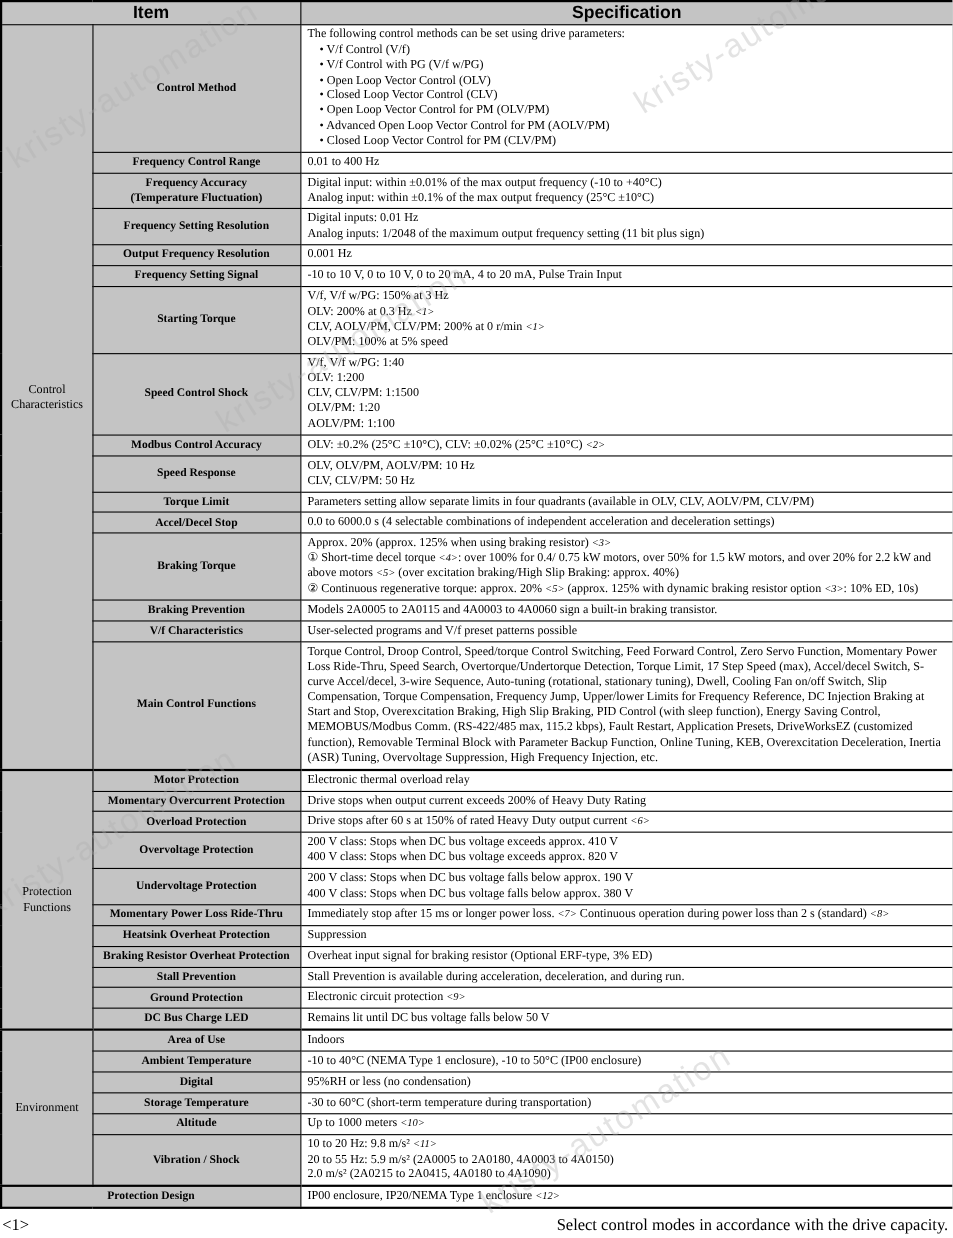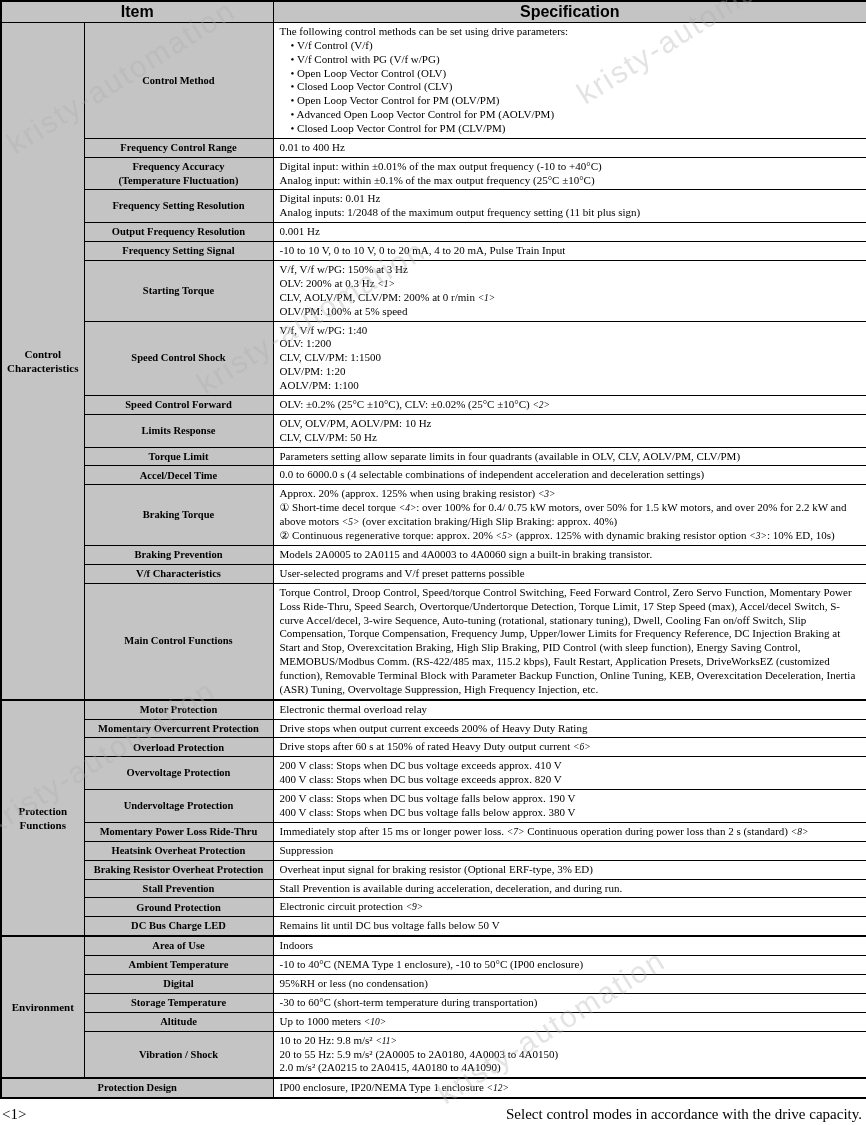--- a/index.html
+++ b/index.html
@@ -10,21 +10,21 @@
   col.c-label{width:189px;}
   col.c-spec{width:594px;}
   th.hdr{
     background:#c4c4c4;
     font-family:"Liberation Sans",sans-serif;
     font-weight:bold;font-size:16px;
     border:1px solid #000;padding:1px 2px;text-align:center;height:14px;
   }
   td{border:1px solid #000;vertical-align:middle;}
   td.group-cell{
-    background:#c4c4c4;text-align:center;font-weight:bold;font-size:11px;
+    background:#c4c4c4;text-align:center;font-weight:normal;font-size:11px;
     white-space:pre-line;padding:2px;line-height:1.3;
   }
   td.label-cell{
     background:#c4c4c4;text-align:center;font-weight:bold;font-size:10.5px;
     white-space:pre-line;padding:2px 4px;line-height:1.3;
   }
   td.spec-cell{
     background:#fff;font-size:11px;line-height:1.26;
     white-space:pre-line;padding:2px 6px;
   }
@@ -114,34 +114,34 @@
         </tr>
         <tr>
           <td class="label-cell">Speed Control Shock</td>
           <td class="spec-cell">V/f, V/f w/PG: 1:40
 OLV: 1:200
 CLV, CLV/PM: 1:1500
 OLV/PM: 1:20
 AOLV/PM: 1:100</td>
         </tr>
         <tr>
-          <td class="label-cell">Speed Control Forward</td>
+          <td class="label-cell">Modbus Control Accuracy</td>
           <td class="spec-cell">OLV: ±0.2% (25°C ±10°C), CLV: ±0.02% (25°C ±10°C) <span class="fn">&lt;2&gt;</span></td>
         </tr>
         <tr>
-          <td class="label-cell">Limits Response</td>
+          <td class="label-cell">Speed Response</td>
           <td class="spec-cell">OLV, OLV/PM, AOLV/PM: 10 Hz
 CLV, CLV/PM: 50 Hz</td>
         </tr>
         <tr>
           <td class="label-cell">Torque Limit</td>
           <td class="spec-cell">Parameters setting allow separate limits in four quadrants (available in OLV, CLV, AOLV/PM, CLV/PM)</td>
         </tr>
         <tr>
-          <td class="label-cell">Accel/Decel Time</td>
+          <td class="label-cell">Accel/Decel Stop</td>
           <td class="spec-cell">0.0 to 6000.0 s (4 selectable combinations of independent acceleration and deceleration settings)</td>
         </tr>
         <tr>
           <td class="label-cell">Braking Torque</td>
           <td class="spec-cell">Approx. 20% (approx. 125% when using braking resistor) <span class="fn">&lt;3&gt;</span>
 ① Short-time decel torque <span class="fn">&lt;4&gt;</span>: over 100% for 0.4/ 0.75 kW motors, over 50% for 1.5 kW motors, and over 20% for 2.2 kW and above motors <span class="fn">&lt;5&gt;</span> (over excitation braking/High Slip Braking: approx. 40%)
 ② Continuous regenerative torque: approx. 20% <span class="fn">&lt;5&gt;</span> (approx. 125% with dynamic braking resistor option <span class="fn">&lt;3&gt;</span>: 10% ED, 10s)</td>
         </tr>
         <tr>
           <td class="label-cell">Braking Prevention</td>

